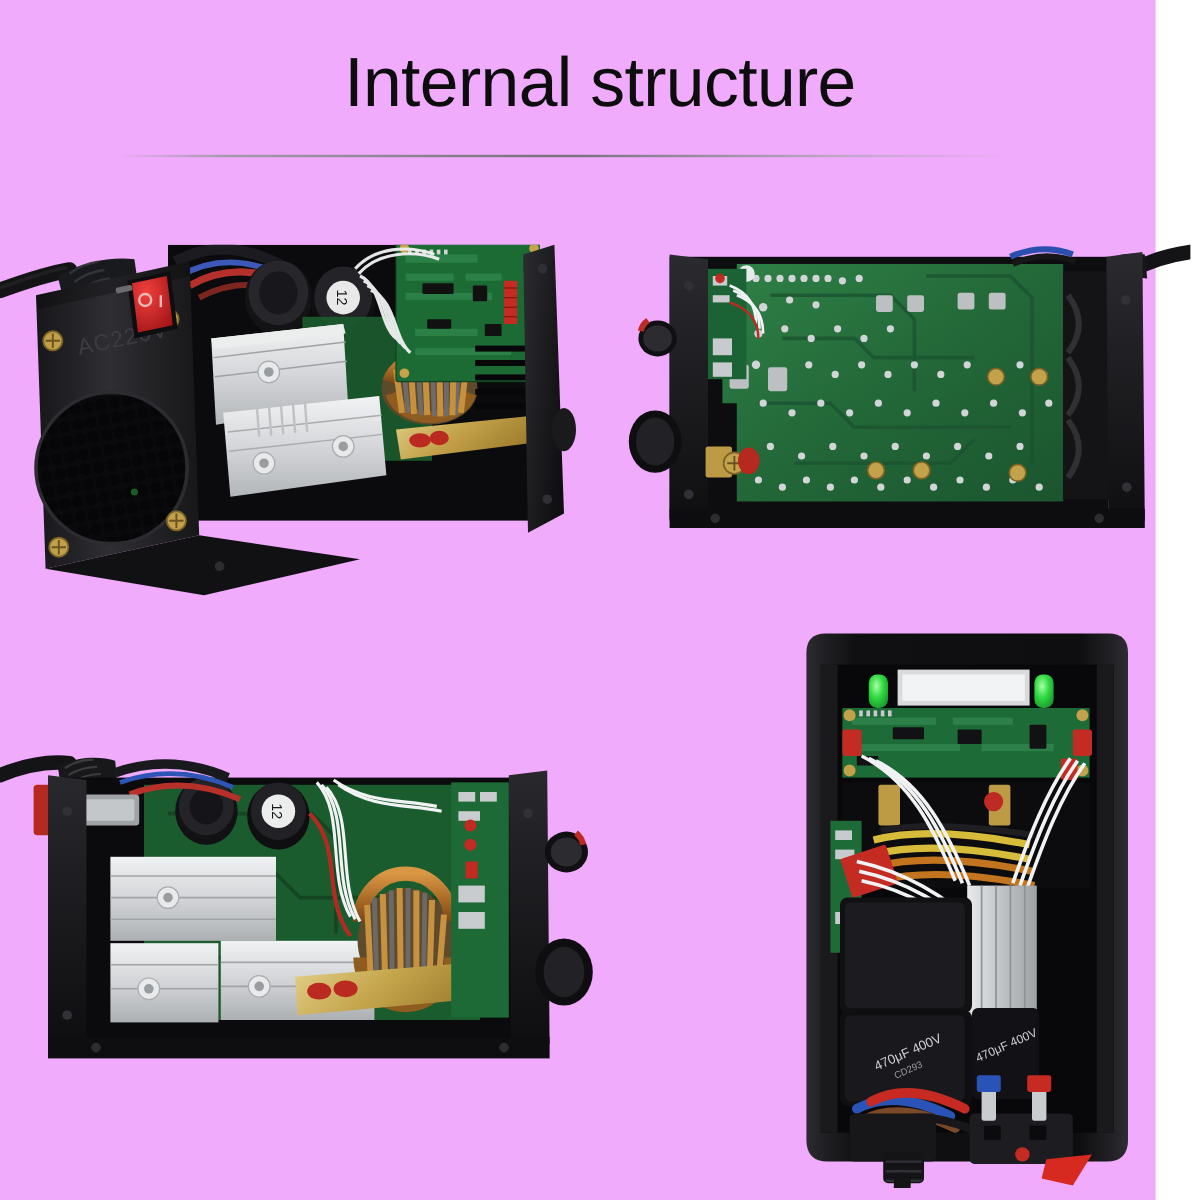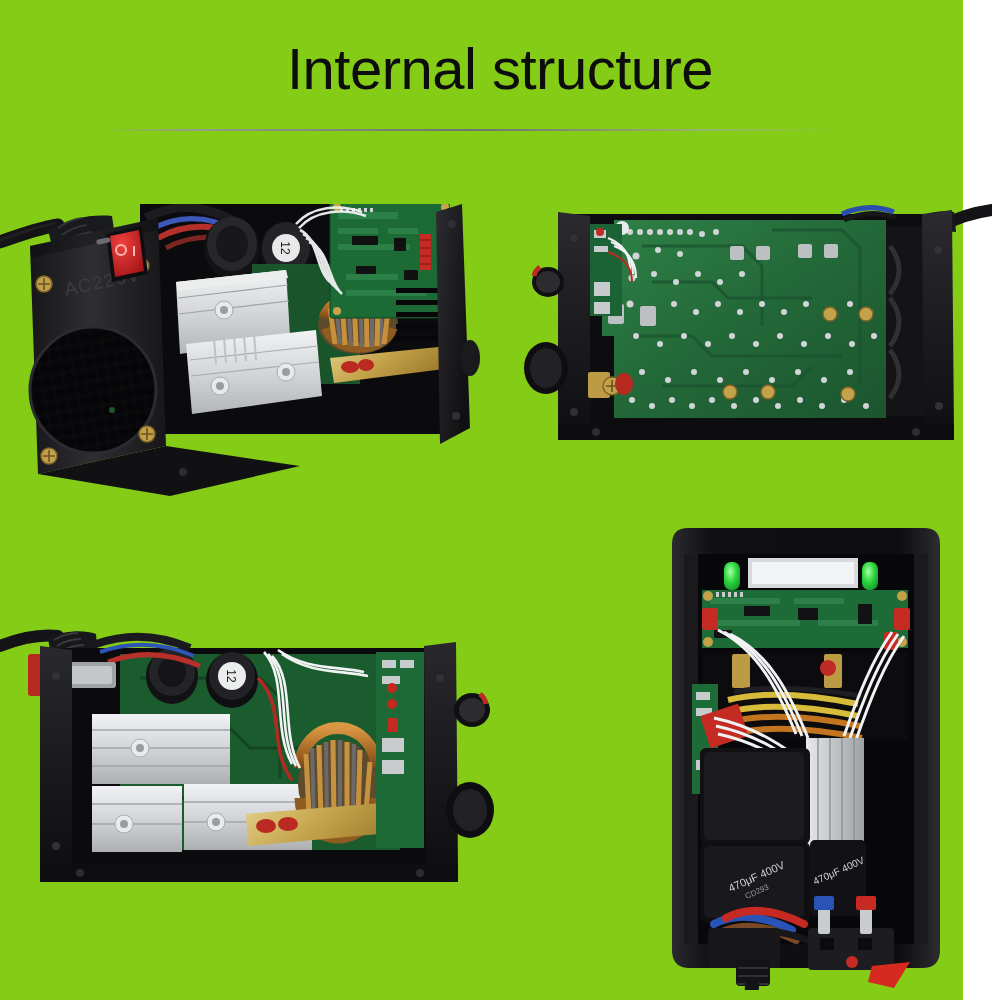--- a/index.html
+++ b/index.html
@@ -3,21 +3,21 @@
 <meta charset="utf-8">
 <style>
   html,body{margin:0;padding:0;}
   body{
     width:1000px;height:1000px;
     background:#ffffff;
     font-family:"Liberation Sans", sans-serif;
     overflow:hidden;
     position:relative;
   }
-  #page{position:relative;width:963px;height:1000px;background:#84cc16;}
+  #page{position:relative;width:963px;height:1000px;background:#f0abfc;}
 
   
   .header{position:absolute;left:0;top:0;width:1000px;height:132px;}
   .page-title{
     position:absolute;left:0;top:38px;width:1000px;
     text-align:center;
     font-size:58px;
     line-height:62px;
     letter-spacing:-0.5px;
     color:#0d0d0d;

